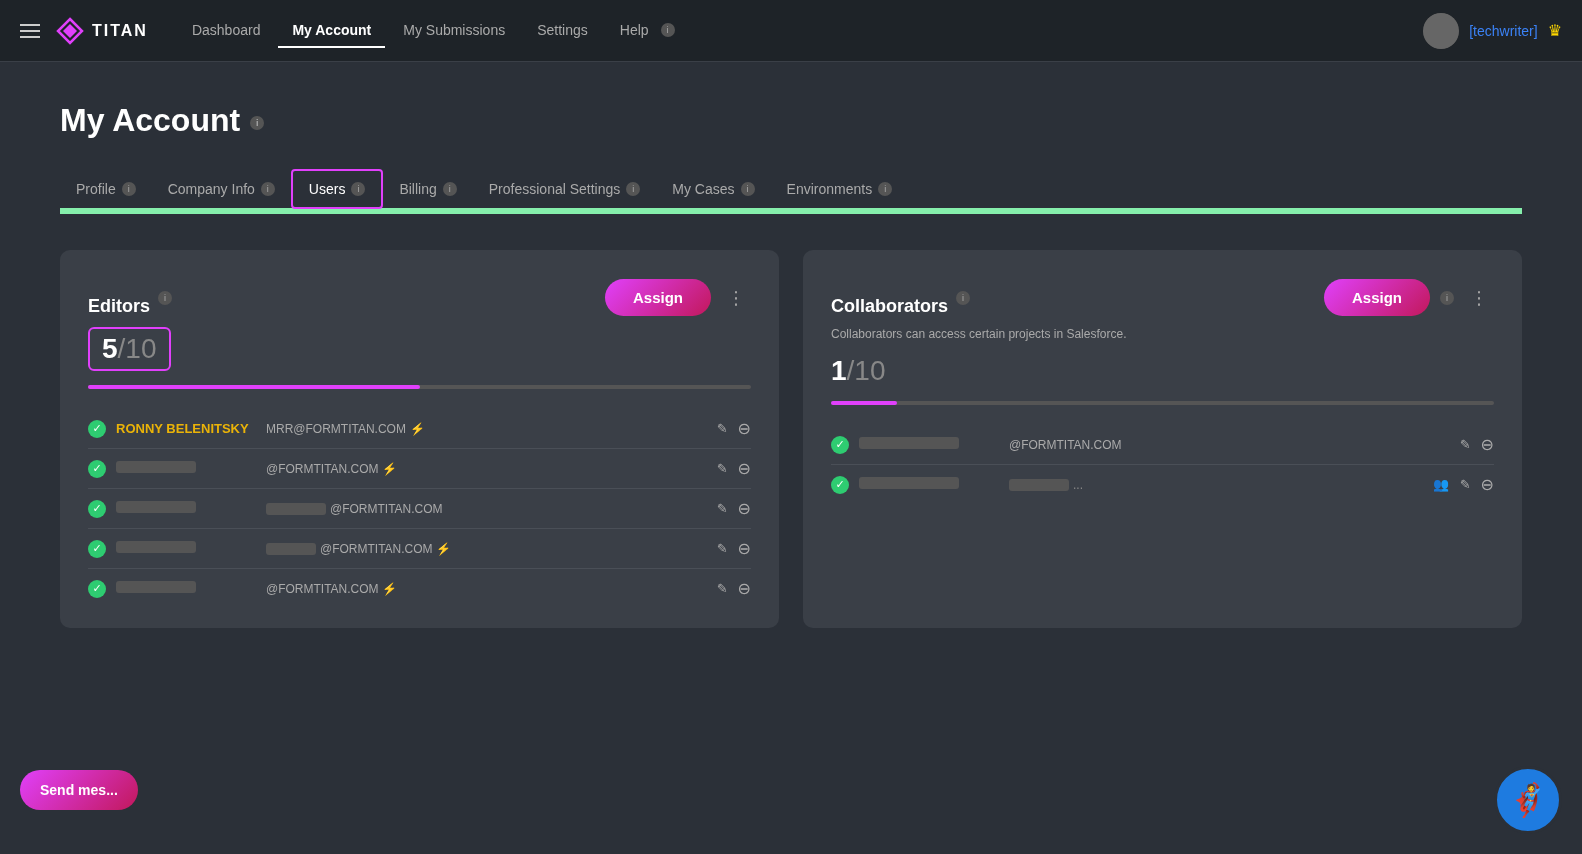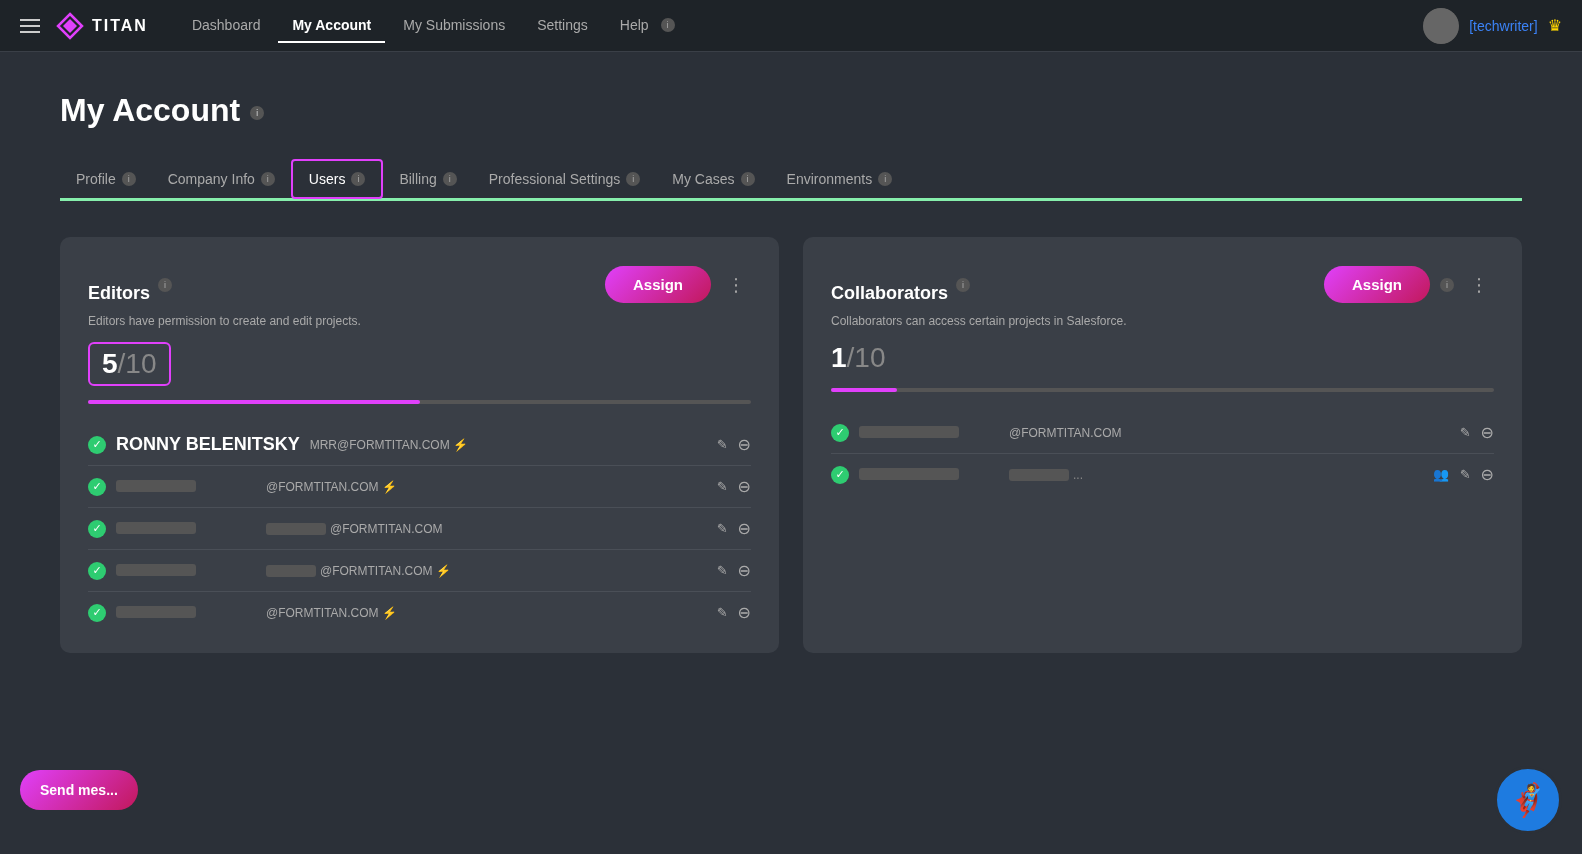--- a/index.html
+++ b/index.html
@@ -9,21 +9,21 @@
       font-family: -apple-system, BlinkMacSystemFont, 'Segoe UI', sans-serif;
       min-height: 854px;
       width: 1582px;
       overflow-x: hidden;
       position: relative;
     }
 
     
     .top-nav {
       background: #1e2328;
-      height: 52px;
+      height: 62px;
       display: flex;
       align-items: center;
       padding: 0 20px;
       border-bottom: 1px solid #3a3f47;
     }
     .hamburger {
       display: flex; flex-direction: column; gap: 4px; cursor: pointer; margin-right: 16px;
     }
     .hamburger span { width: 20px; height: 2px; background: #ccc; display: block; }
     .logo-area {
@@ -77,21 +77,21 @@
     }
     .page-title {
       font-size: 32px; font-weight: 700; color: #fff; margin-bottom: 30px;
       display: flex; align-items: center; gap: 10px;
     }
     .page-title .info-icon-small { margin-top: 4px; }
 
     
     .tabs {
       display: flex; gap: 0; align-items: center; margin-bottom: 36px;
-      border-bottom: 3px solid #86efac;
+      border-bottom: 6px solid #86efac;
     }
     .tab-item {
       display: flex; align-items: center; gap: 6px;
       padding: 10px 16px;
       font-size: 14px; color: #aaa; cursor: pointer;
       position: relative;
     }
     .tab-item.active {
       color: #fff;
       border: 2px solid #e040fb;
@@ -174,21 +174,21 @@
       border-bottom: 1px solid #4a4f57;
       gap: 10px;
     }
     .user-row:last-child { border-bottom: none; }
     .check-icon {
       width: 18px; height: 18px; border-radius: 50%; background: #2ecc71;
       display: flex; align-items: center; justify-content: center;
       font-size: 11px; color: #fff; flex-shrink: 0;
     }
     .user-name {
-      font-size: 18px; font-weight: 600; color: #ffffff; min-width: 140px;
+      font-size: 13px; font-weight: 600; color: #eab308; min-width: 140px;
     }
     .user-email {
       font-size: 12px; color: #aaa; flex: 1; display: flex; align-items: center; gap: 4px;
     }
     .lightning-icon {
       color: #e040fb; font-size: 12px;
     }
     .blurred {
       background: #555; border-radius: 3px; height: 12px; display: inline-block;
     }
@@ -308,21 +308,20 @@
       <div class="card-header">
         <div class="card-title-area">
           <span class="card-title">Editors</span>
           <span class="info-icon-small">i</span>
         </div>
         <div class="card-header-right">
           <button class="assign-btn">Assign</button>
           <button class="more-btn">⋮</button>
         </div>
       </div>
-      <p class="card-description">Editors have permission to create and edit projects.</p>
       <div class="counter-box">
         <span class="counter-used">5</span><span class="counter-total">/10</span>
       </div>
       <div class="progress-bar-bg">
         <div class="progress-bar-fill" style="width:50%"></div>
       </div>
       
       <div class="user-row">
         <div class="check-icon">✓</div>
         <span class="user-name">RONNY BELENITSKY</span>

